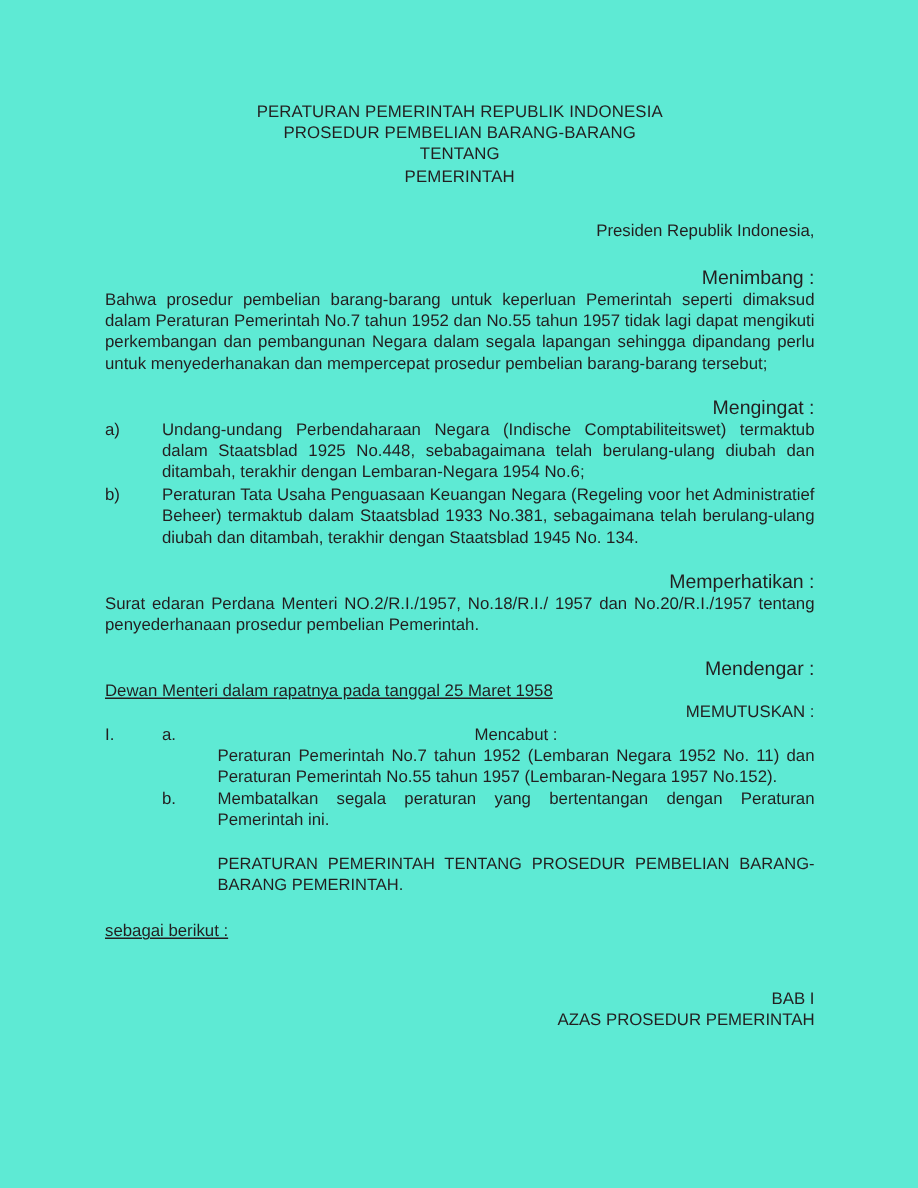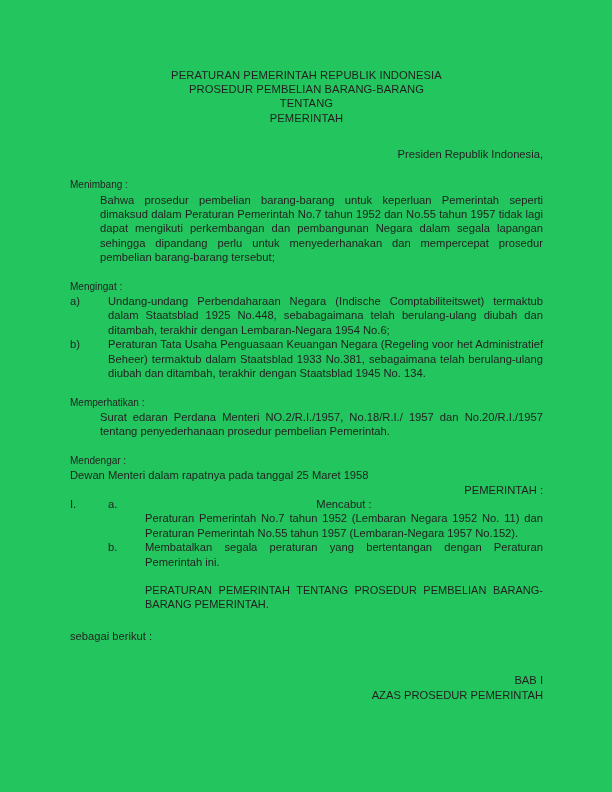--- a/index.html
+++ b/index.html
@@ -4,21 +4,21 @@
 <style>
   html, body {
     margin: 0;
     padding: 0;
     background: #ffffff;
   }
   .page {
     position: relative;
     width: 612px;
     height: 792px;
-    background: #22c55e;
+    background: #5eead4;
     margin: 0 auto;
     overflow: hidden;
     font-family: "Liberation Sans", sans-serif;
     color: #231f20;
     box-sizing: border-box;
   }
   .content {
     position: absolute;
     left: 70px;
     top: 68px;
@@ -35,31 +35,31 @@
   .centered {
     text-align: right;
     font-size: 11.2px;
     line-height: 14.4px;
   }
   .para {
     text-align: justify;
     text-justify: inter-word;
     font-size: 11.2px;
     line-height: 14.4px;
-    margin-left: 30px;
   }
   .label-line {
-    text-align: left;
-    font-size: 10px;
+    text-align: right;
+    font-size: 13px;
     line-height: 14.4px;
   }
   .plain {
     text-align: left;
     font-size: 11.2px;
     line-height: 14.4px;
+    text-decoration: underline;
   }
   
   .gap-title  { height: 22px; }
   .gap-sm     { height: 14px; }
   .gap-md     { height: 15px; }
   .gap-lg     { height: 17px; }
   .gap-bab    { height: 30px; }
 
   
   .row {
@@ -138,21 +138,21 @@
     <div class="gap-md"></div>
 
     <div class="label-line">Memperhatikan :</div>
     <div class="para">Surat edaran Perdana Menteri NO.2/R.I./1957, No.18/R.I./ 1957 dan No.20/R.I./1957 tentang penyederhanaan prosedur pembelian Pemerintah.</div>
 
     <div class="gap-md"></div>
 
     <div class="label-line">Mendengar :</div>
     <div class="plain">Dewan Menteri dalam rapatnya pada tanggal 25 Maret 1958</div>
 
-    <div class="centered">PEMERINTAH :</div>
+    <div class="centered">MEMUTUSKAN :</div>
 
     <div class="row">
       <div class="marker-roman">I.</div>
       <div class="sub-block">
 
         <div class="sub-row">
           <div class="marker-letter">a.</div>
           <div class="row-body nojust">Mencabut :</div>
         </div>
         <div class="sub-row">

